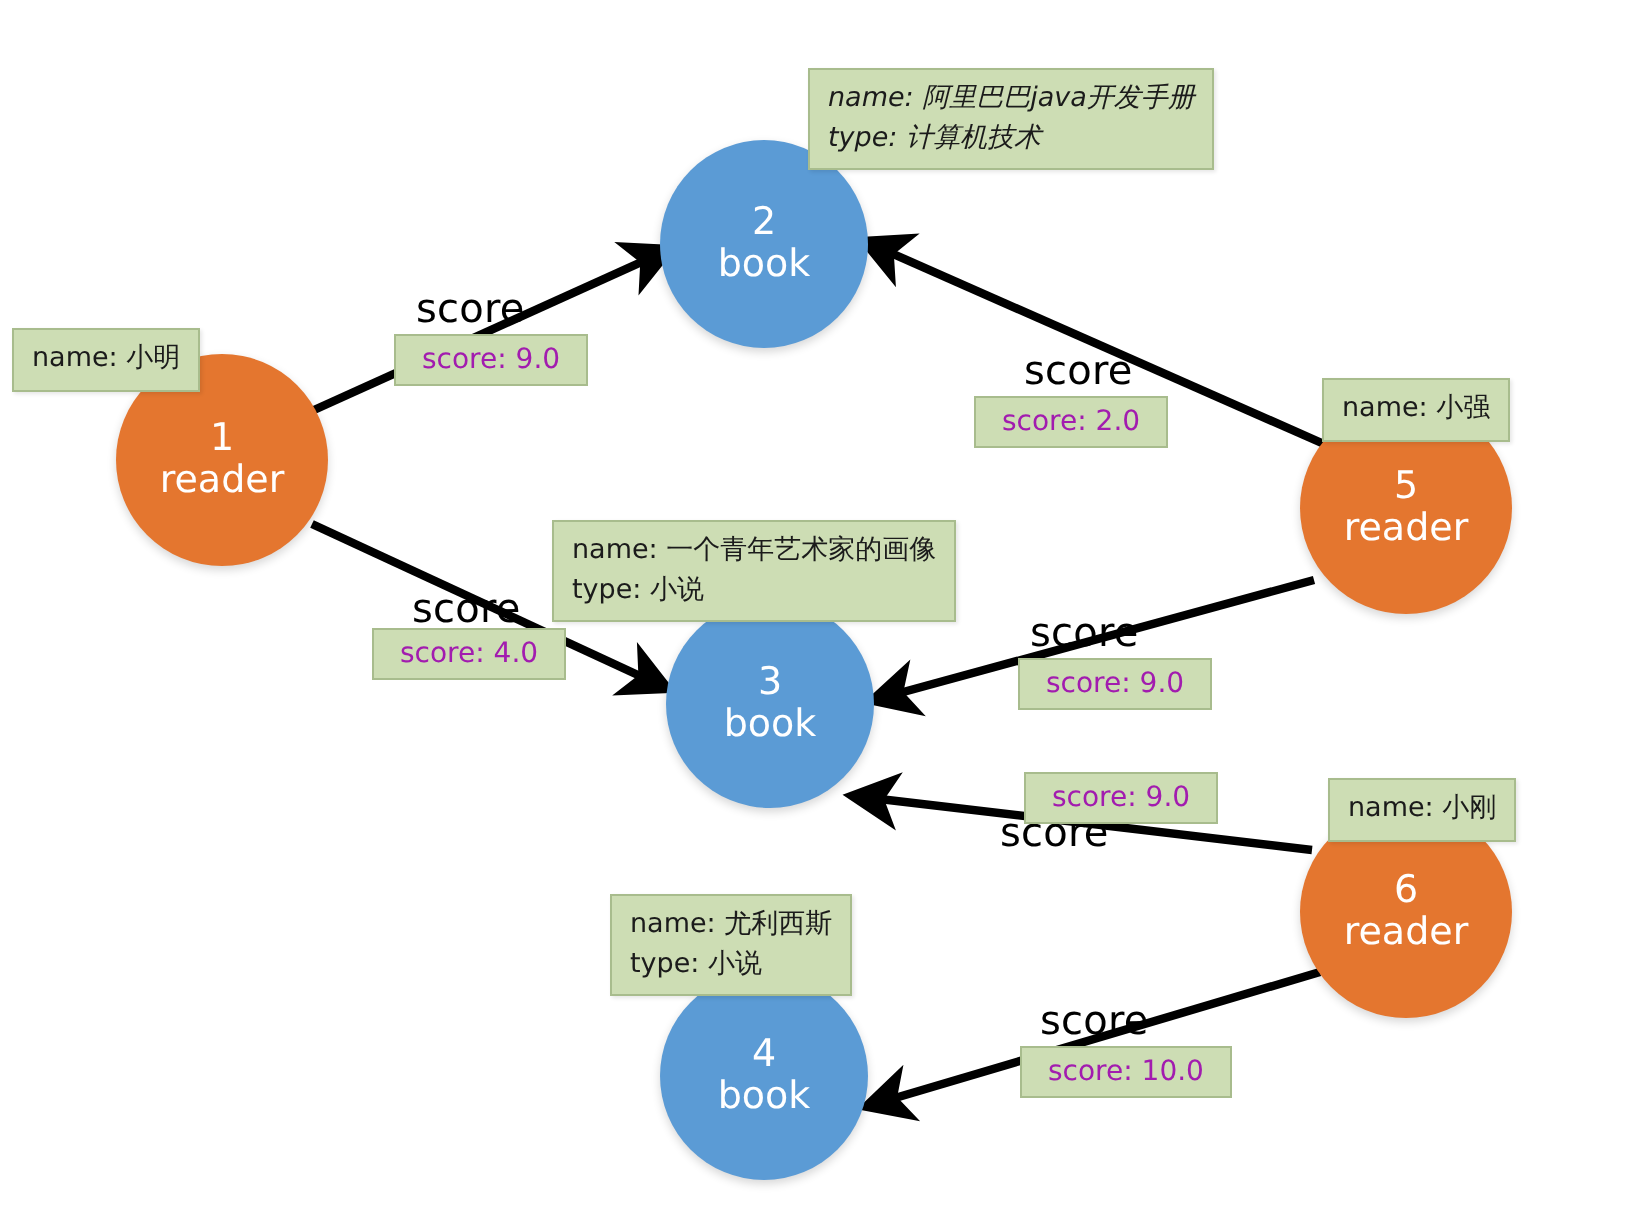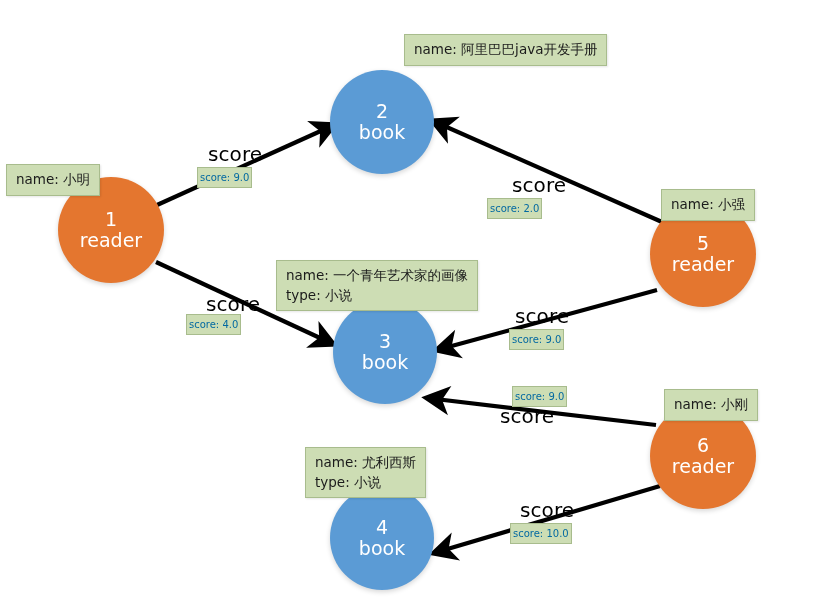--- a/index.html
+++ b/index.html
@@ -63,24 +63,24 @@
     color: #000000;
     font-size: 20px;
     font-weight: 400;
     white-space: nowrap;
     letter-spacing: 0.1px;
   }
   .score-box {
     position: absolute;
     background: #cdddb4;
     border: 1px solid #a8bc8d;
-    color: #0369a1;
-    font-size: 10px;
+    color: #a21caf;
+    font-size: 14px;
     line-height: 1.3;
-    padding: 3px 2px;
+    padding: 3px 13px;
     white-space: nowrap;
   }
 </style>
 </head>
 <body>
 
 <div id="canvas">
   <svg id="edge-layer" viewBox="0 0 822 610" xmlns="http://www.w3.org/2000/svg">
       <defs>
         <marker id="arrow" viewBox="0 0 12 12" refX="9.2" refY="6" markerWidth="7.5" markerHeight="7.5" orient="auto-start-reverse" markerUnits="strokeWidth">
@@ -117,22 +117,23 @@
       </div>
       <div class="node" style="left: 650px; top: 403px; width: 106px; height: 106px; background: rgb(228, 118, 47);">
         <span class="node-id">6</span>
         <span class="node-type">reader</span>
       </div>
     </div>
   <div id="labels">
       <div class="prop-box" style="left: 6px; top: 164px;">
         <span class="kv">name:   小明</span>
       </div>
-      <div class="prop-box" style="left: 404px; top: 34px;">
+      <div class="prop-box" style="left: 404px; top: 34px; font-style: italic;">
         <span class="kv">name:   阿里巴巴java开发手册</span>
+        <span class="kv">type: 计算机技术</span>
       </div>
       <div class="prop-box" style="left: 276px; top: 260px;">
         <span class="kv">name:   一个青年艺术家的画像</span>
         <span class="kv">type: 小说</span>
       </div>
       <div class="prop-box" style="left: 305px; top: 447px;">
         <span class="kv">name:   尤利西斯</span>
         <span class="kv">type: 小说</span>
       </div>
       <div class="prop-box" style="left: 661px; top: 189px;">

